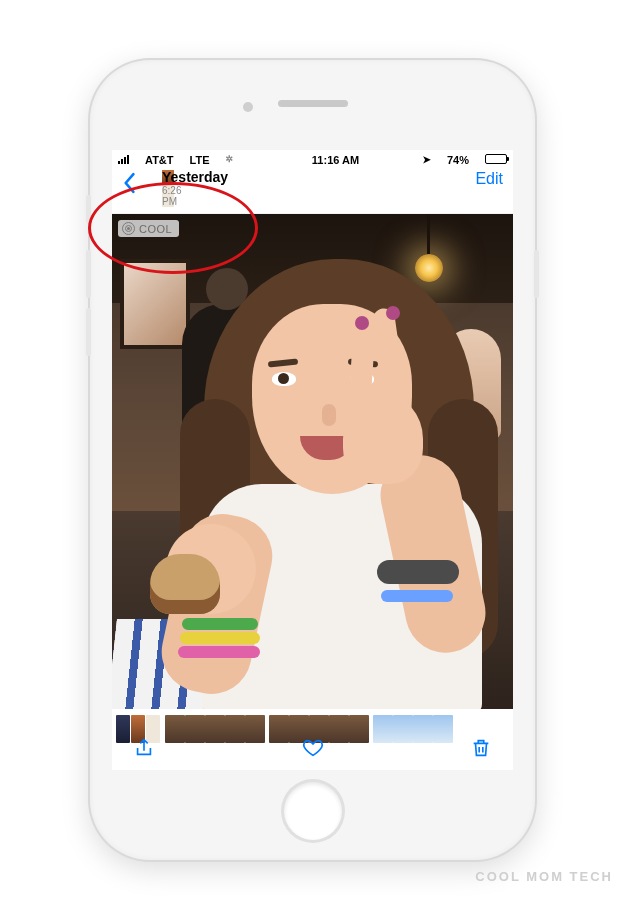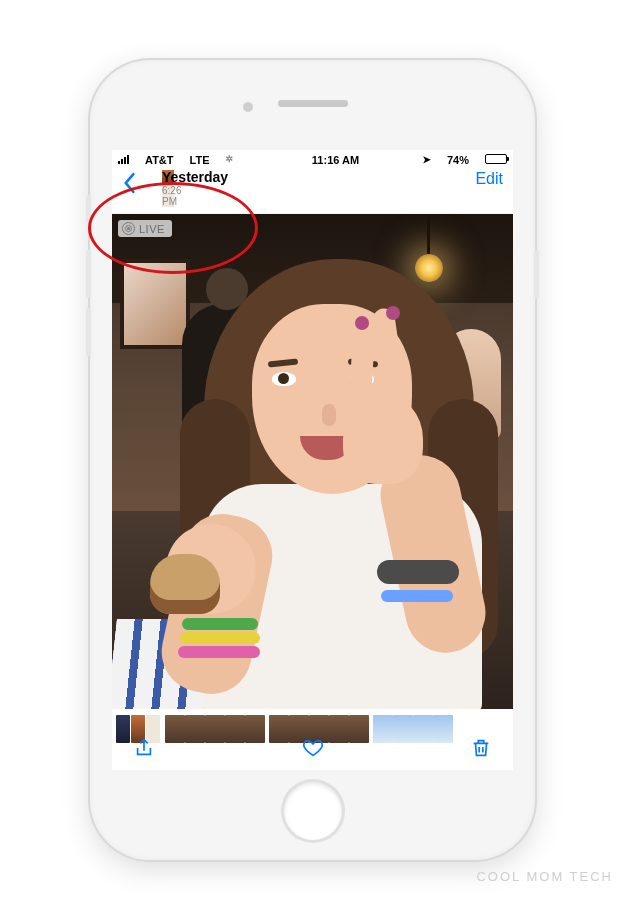--- a/index.html
+++ b/index.html
@@ -140,21 +140,21 @@
       display:flex; align-items:center; justify-content:space-between; padding: 0 18px;
     }
     .tool { color:#007aff; cursor:pointer; display:flex; align-items:center; justify-content:center; width:28px; height:28px; }
     .tool svg { width:22px; height:22px; stroke:#007aff; fill:none; stroke-width:1.8; }
     
     .annotation-circle {
       position:absolute; left: 88px; top: 182px; width: 170px; height: 92px;
       border: 3.5px solid #d8141a; border-radius: 50%;
       pointer-events: none; z-index: 50;
     }
-    .watermark { position:absolute; right:20px; bottom:16px; font-size:13px; letter-spacing:2px; color:#cfcfcf; font-weight:400; }
+    .watermark { position:absolute; right:20px; bottom:16px; font-size:13px; letter-spacing:2px; color:#cfcfcf; font-weight:700; }
   </style>
 </head>
 <body>
 
 <div class="phone-frame">
   <div class="side-btn btn-mute"></div>
   <div class="side-btn btn-vol1"></div>
   <div class="side-btn btn-vol2"></div>
   <div class="side-btn btn-power"></div>
   <div class="camera-dot"></div>
@@ -229,21 +229,21 @@
         <div class="palm"></div>
         <div class="finger i"></div>
           <div class="finger m"></div>
         <div class="nail i"></div>
           <div class="nail m"></div>
       </div>
       <div class="live-badge">
         <span class="live-icon">
             <span class="live-dot"></span>
           </span>
-        <span>LIVE</span>
+        <span>COOL</span>
       </div>
     </div>
 
     <div class="thumb-strip">
       <div class="thumb small t0"></div>
       <div class="thumb small t1"></div>
       <div class="thumb small t2"></div>
       <div class="thumb-gap"></div>
       <div class="thumb tb"></div>
       <div class="thumb tb"></div>

